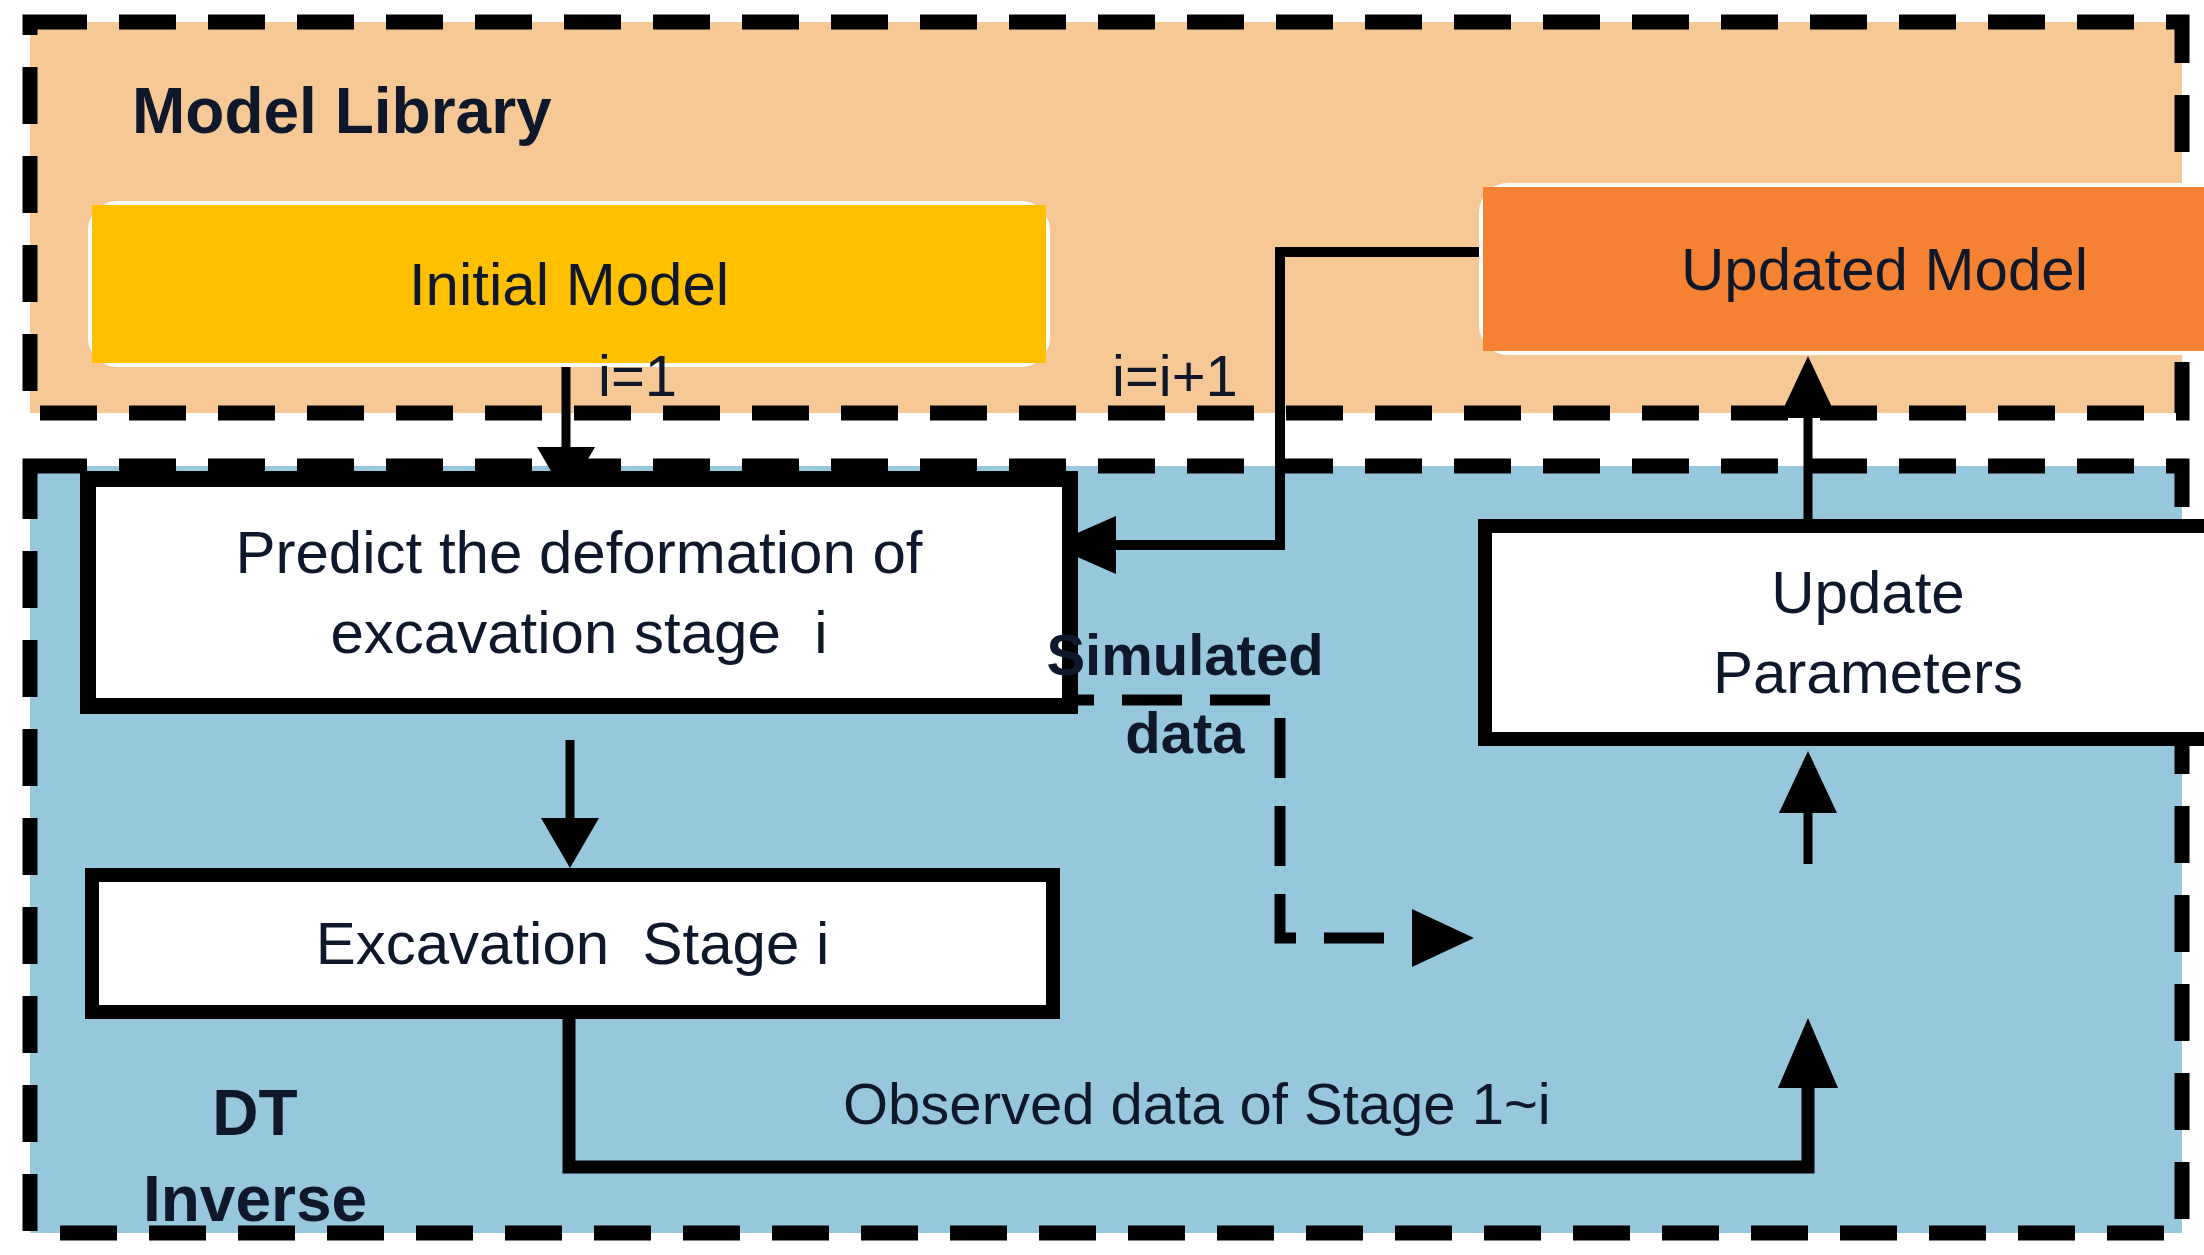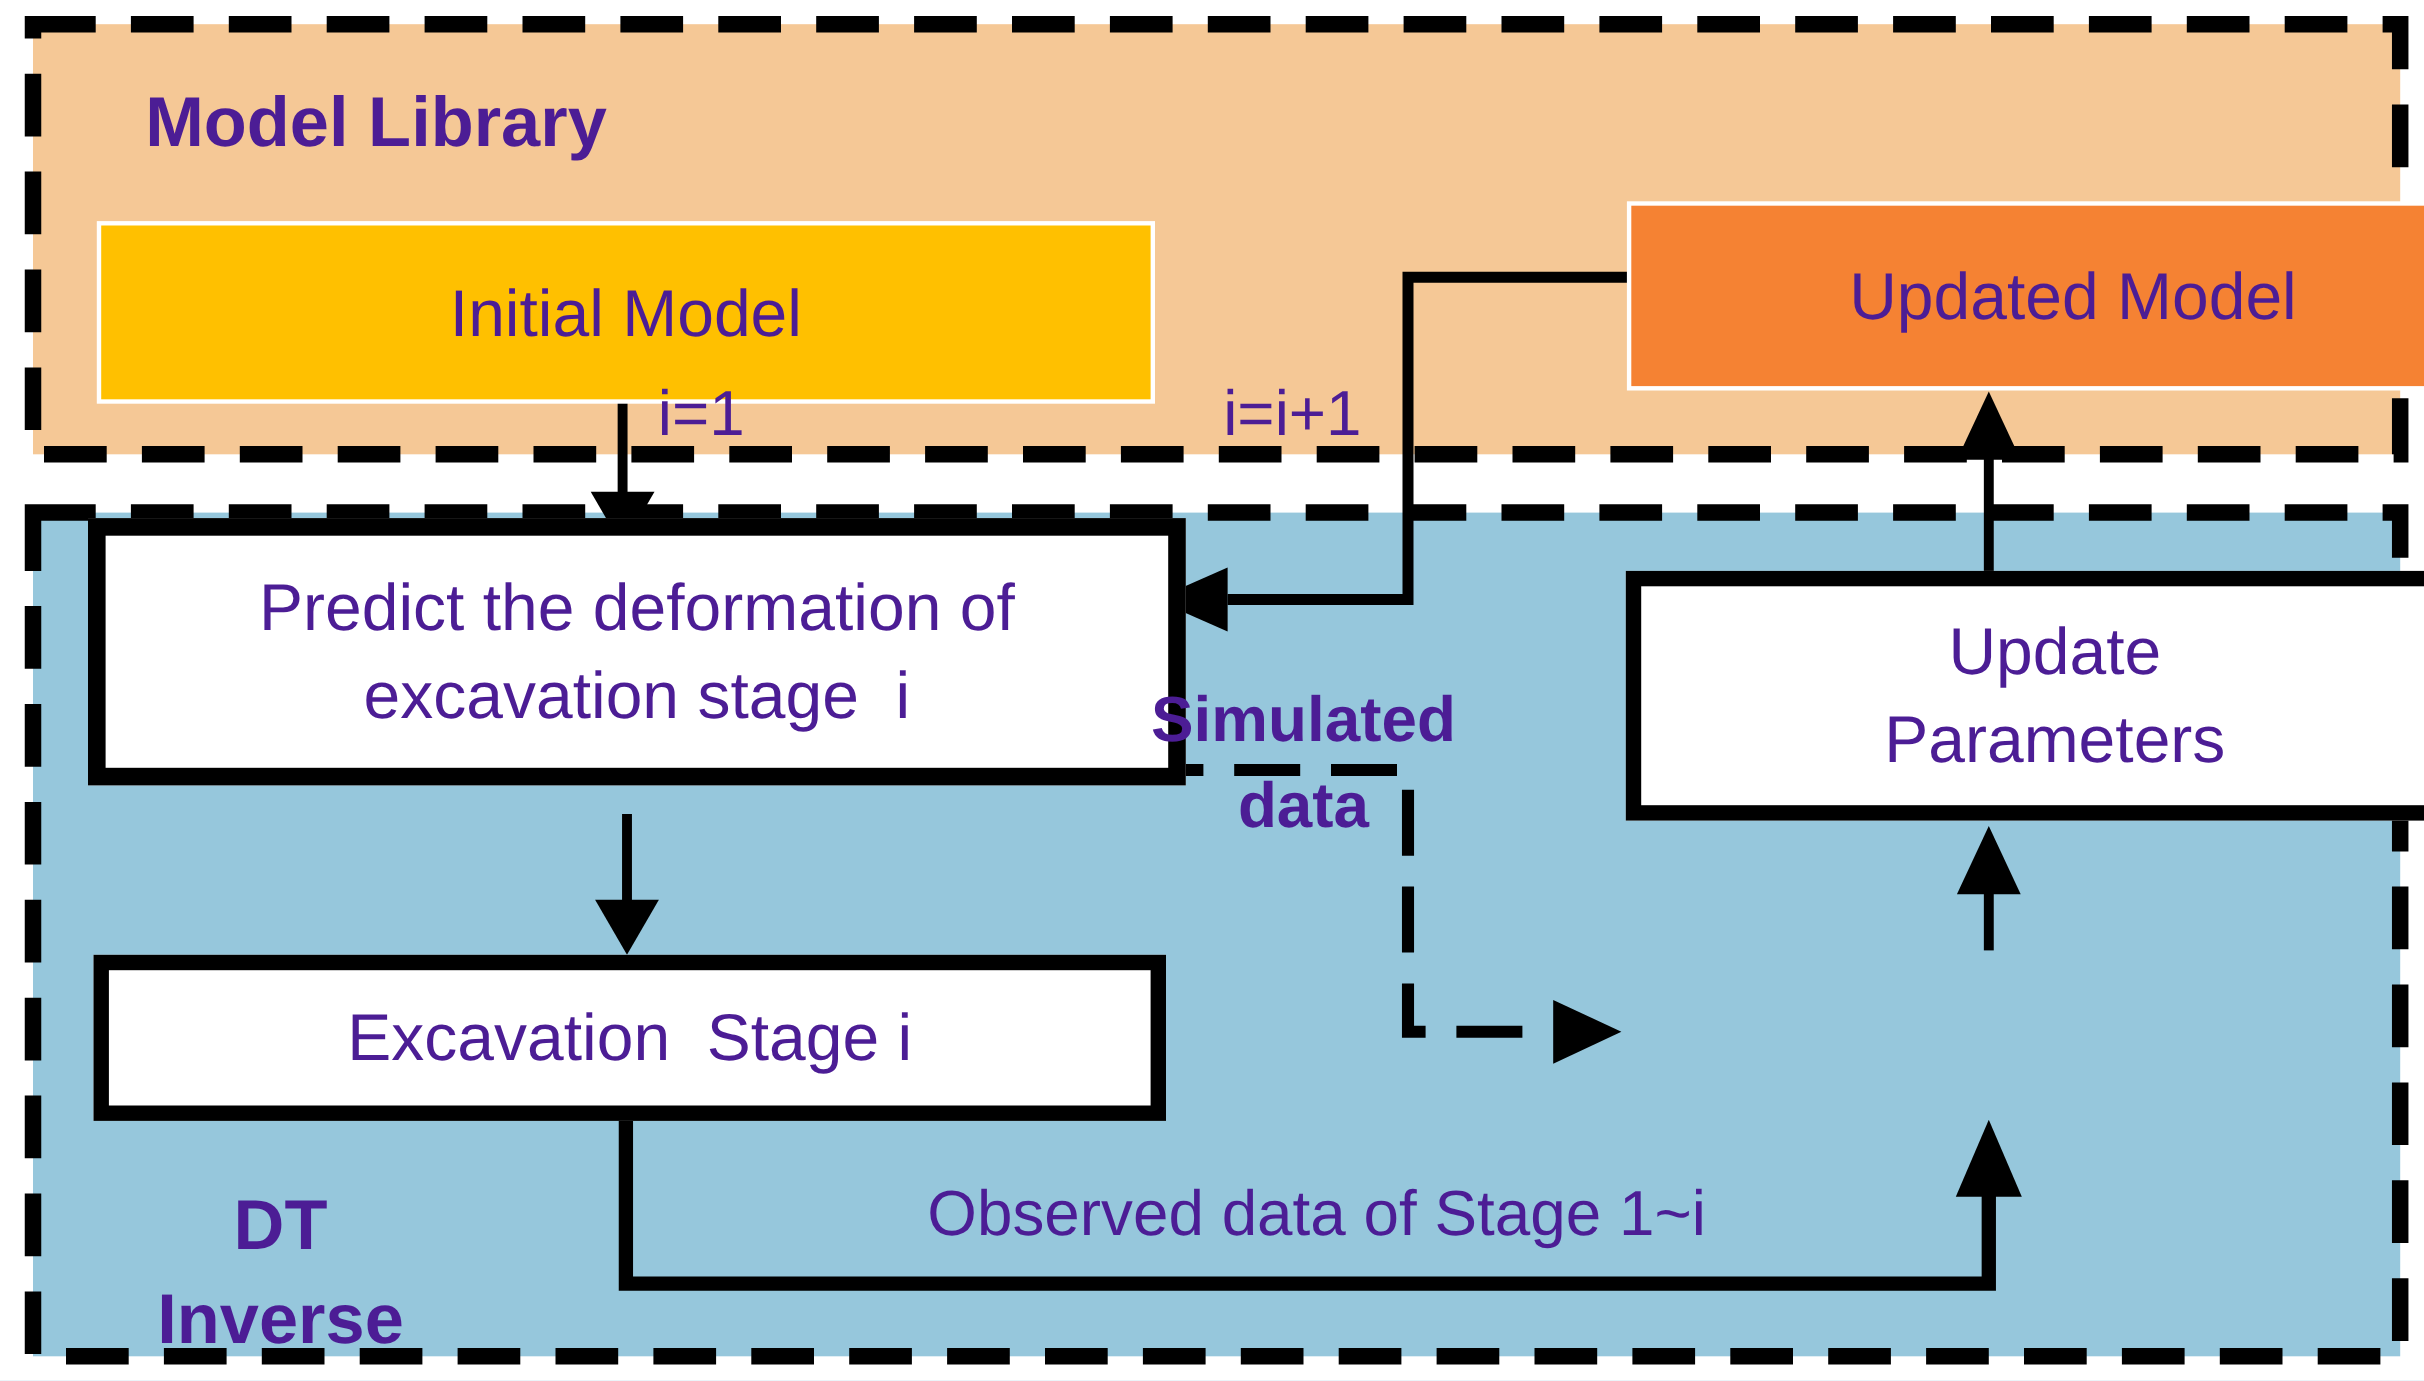--- a/index.html
+++ b/index.html
@@ -1,21 +1,21 @@
 <!DOCTYPE html>
 <html><head>
 <meta charset="utf-8">
 <style>
   html,body{margin:0;padding:0;background:#ffffff;}
   #canvas{
     position:relative;
     width:2204px;height:1255px;
     background:#ffffff;
     font-family:"Liberation Sans","DejaVu Sans",sans-serif;
-    color:#4c1d95;
+    color:#0f172a;
     overflow:hidden;
   }
   #wires{position:absolute;left:0;top:0;z-index:0;}
 
   .node{
     position:absolute;
     box-sizing:border-box;
     background:#ffffff;
     border:15px solid #000;
     display:flex;align-items:center;justify-content:center;
@@ -23,20 +23,21 @@
     font-size:60px;line-height:80px;
     white-space:pre-wrap;
     z-index:2;
   }
   .frame{
     position:absolute;
     box-sizing:border-box;
     background:#ffffff;
     padding:4px;
     z-index:2;
+    border-radius:29px;
   }
   .frame .fill{
     width:100%;height:100%;
     display:flex;align-items:center;justify-content:center;
     font-size:60px;
     white-space:pre-wrap;
   }
   .lbl{
     position:absolute;
     font-size:58px;line-height:64px;

